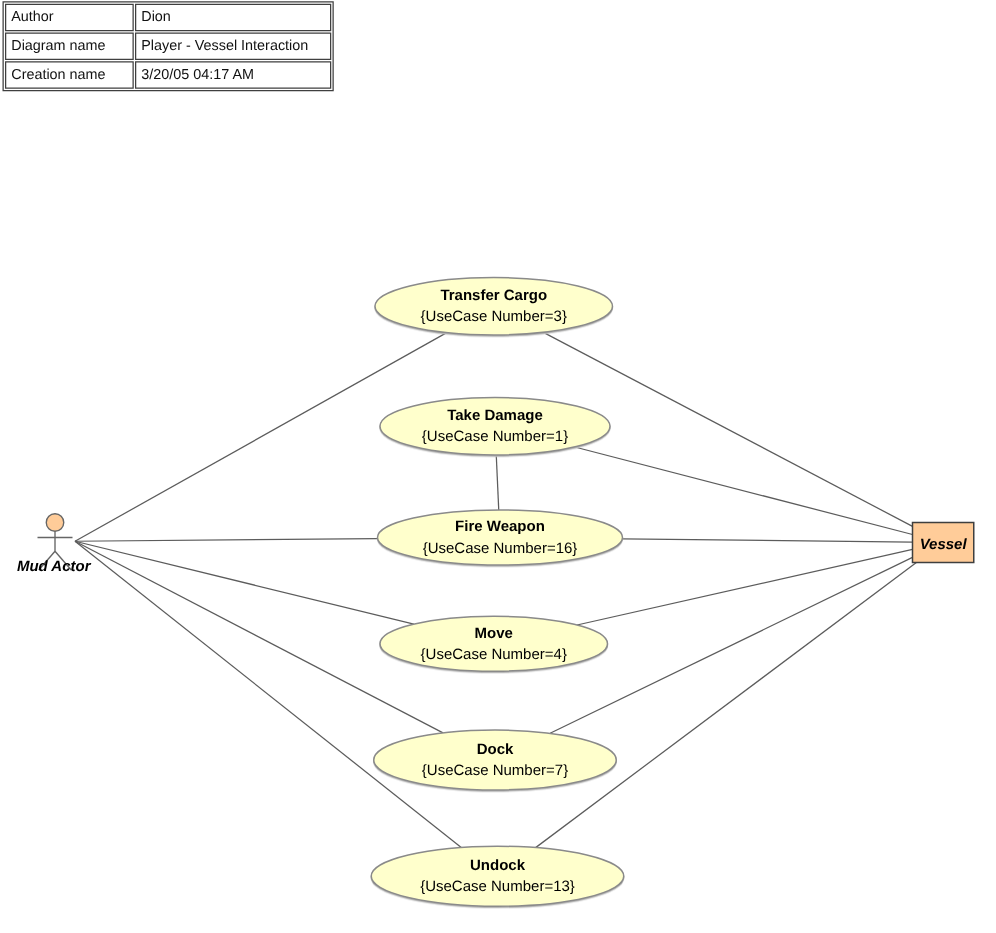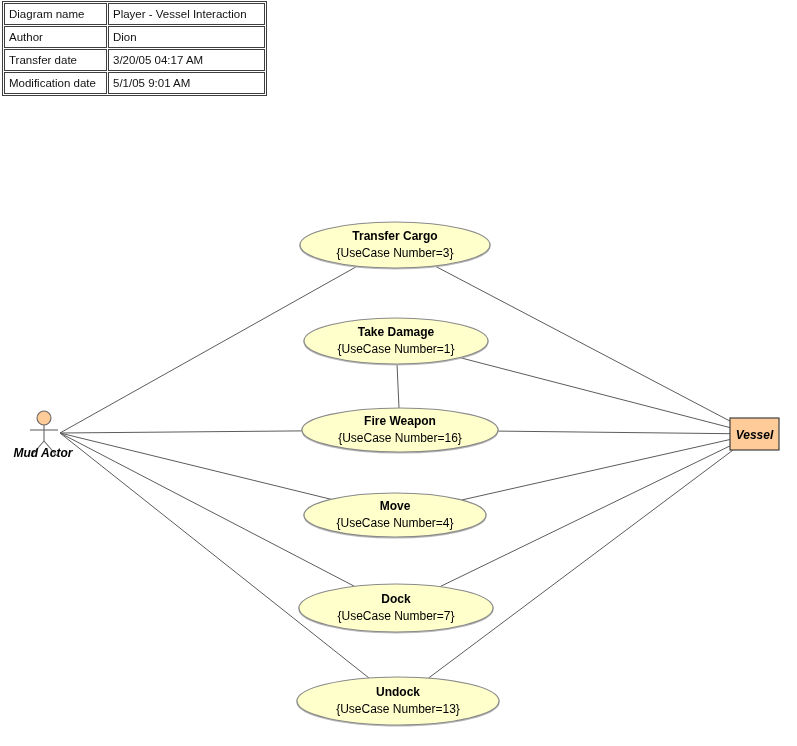--- a/index.html
+++ b/index.html
@@ -40,34 +40,30 @@
   .node-label{ font: italic bold 12px "Liberation Sans", sans-serif; fill: #000000; }
 </style>
 </head>
 <body>
 
 <div class="canvas">
 
   <table class="info">
     <tbody id="info-rows">
         <tr>
+          <td class="k">Author</td>
+          <td class="v">Dion</td>
+        </tr>
+        <tr>
           <td class="k">Diagram name</td>
           <td class="v">Player - Vessel Interaction</td>
         </tr>
         <tr>
-          <td class="k">Author</td>
-          <td class="v">Dion</td>
-        </tr>
-        <tr>
-          <td class="k">Transfer date</td>
+          <td class="k">Creation name</td>
           <td class="v">3/20/05 04:17 AM</td>
-        </tr>
-        <tr>
-          <td class="k">Modification date</td>
-          <td class="v">5/1/05 9:01 AM</td>
         </tr>
       </tbody>
   </table>
 
   <svg id="diagram" width="797" height="746" viewBox="0 0 797 746">
     <g id="edges-layer">
         <line x1="60.0" y1="433.0" x2="357.4" y2="266.1" stroke="#5C5C5C" stroke-width="1"></line>
         <line x1="60.0" y1="433.0" x2="302.1" y2="430.9" stroke="#5C5C5C" stroke-width="1"></line>
         <line x1="60.0" y1="433.0" x2="331.1" y2="499.3" stroke="#5C5C5C" stroke-width="1"></line>
         <line x1="60.0" y1="433.0" x2="354.4" y2="586.3" stroke="#5C5C5C" stroke-width="1"></line>

